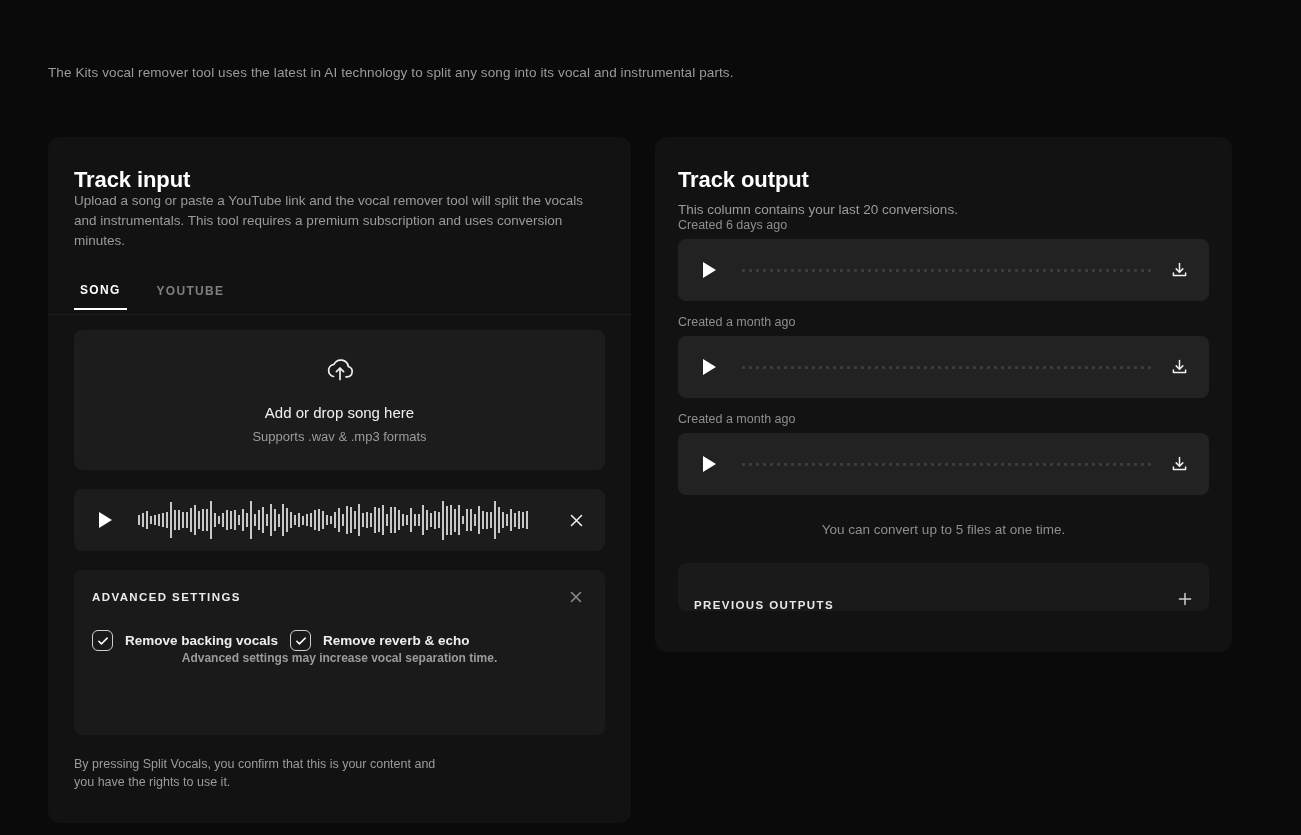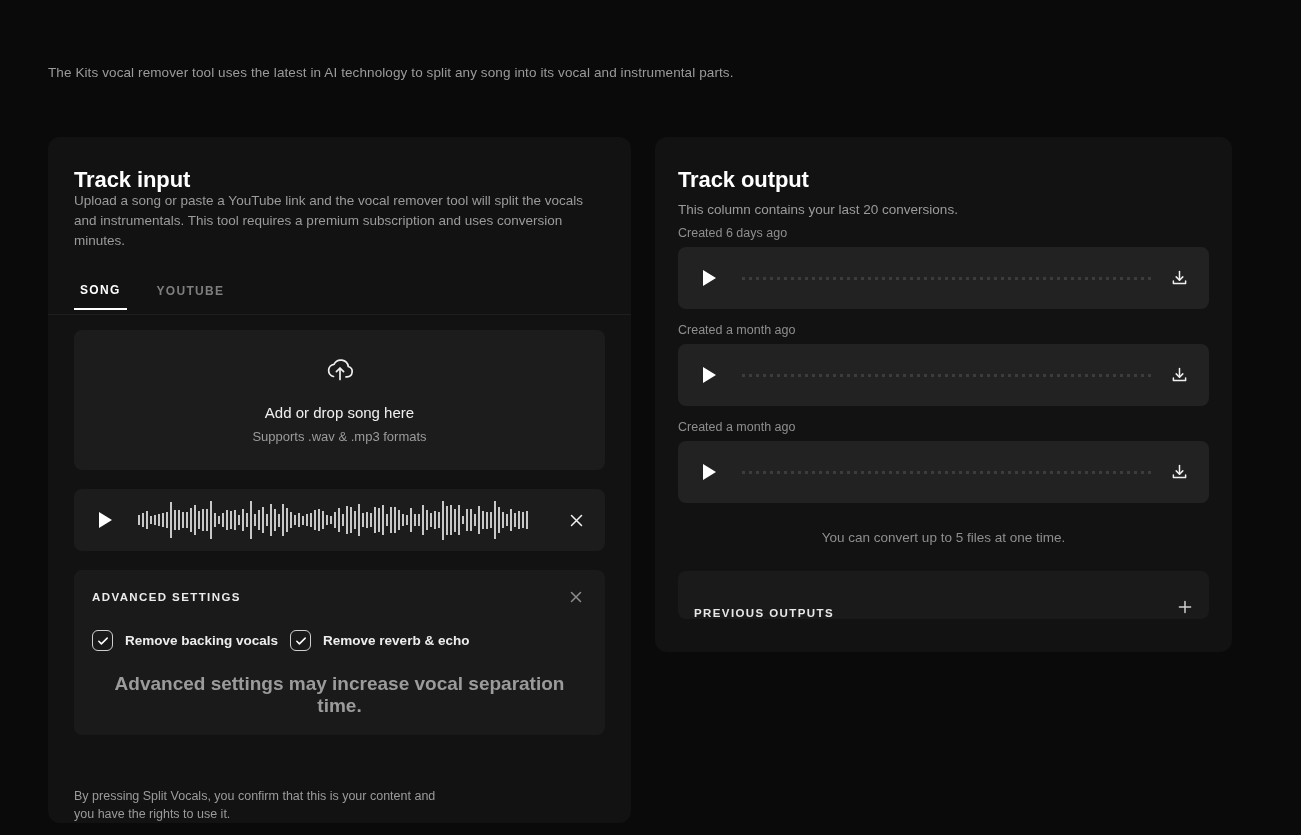--- a/index.html
+++ b/index.html
@@ -104,28 +104,28 @@
   }
   .checks { margin-top: 22px; display: flex; flex-direction: row; gap: 12px; }
   .check-row { display: flex; align-items: center; gap: 12px; cursor: pointer; }
   .checkbox {
     width: 21px; height: 21px; flex: 0 0 21px;
     border: 1.4px solid #cfcfcf; border-radius: 6px;
     display: flex; align-items: center; justify-content: center;
   }
   .check-label { font-size: 13.5px; font-weight: 700; color: #ededed; }
   .adv-note {
-    margin-top: 22px; text-align: center;
-    font-size: 19px; font-weight: 700; color: #9b9b9b;
+    text-align: center;
+    font-size: 12px; font-weight: 700; color: #9b9b9b;
   }
 
   
   .foot {
     position: absolute; left: 74px; top: 755px; width: 531px;
-    display: flex; align-items: center; justify-content: space-between; gap: 36px; margin-top: 32px;
+    display: flex; align-items: center; justify-content: space-between; gap: 36px;
   }
   .foot-note { font-size: 12.5px; color: #9b9b9b; line-height: 18px; max-width: 380px; }
   .split-btn {
     background: #ffffff; color: #111111; border: none; border-radius: 6px;
     padding: 13px 22px; font-size: 14px; font-family: inherit;
     cursor: pointer; white-space: nowrap;
   }
 
   
   .out-stamp { font-size: 12.5px; color: #8e8e8e; }
@@ -148,21 +148,21 @@
     color: #8e8e8e; margin-top: 27px;
   }
   .prev-out {
     width: 531px; height: 48px; background: #1a1a1a; border-radius: 8px;
     margin-top: 26px; display: flex; align-items: flex-end;
     justify-content: space-between; padding: 0 16px; cursor: pointer;
   }
   .prev-title {
     font-size: 11.5px; font-weight: 700; letter-spacing: 1.4px; color: #e8e8e8;
   }
-  .out-body { position: absolute; left: 678px; top: 226px; }
+  .out-body { position: absolute; left: 678px; top: 218px; }
   .out-group + .out-group { margin-top: 14px; }
 </style>
 </head>
 <body>
 
 <div class="page">
 
   <p class="page-sub">The Kits vocal remover tool uses the latest in AI technology to split any song into its vocal and instrumental parts.</p>
 
   <section class="card card-left">

